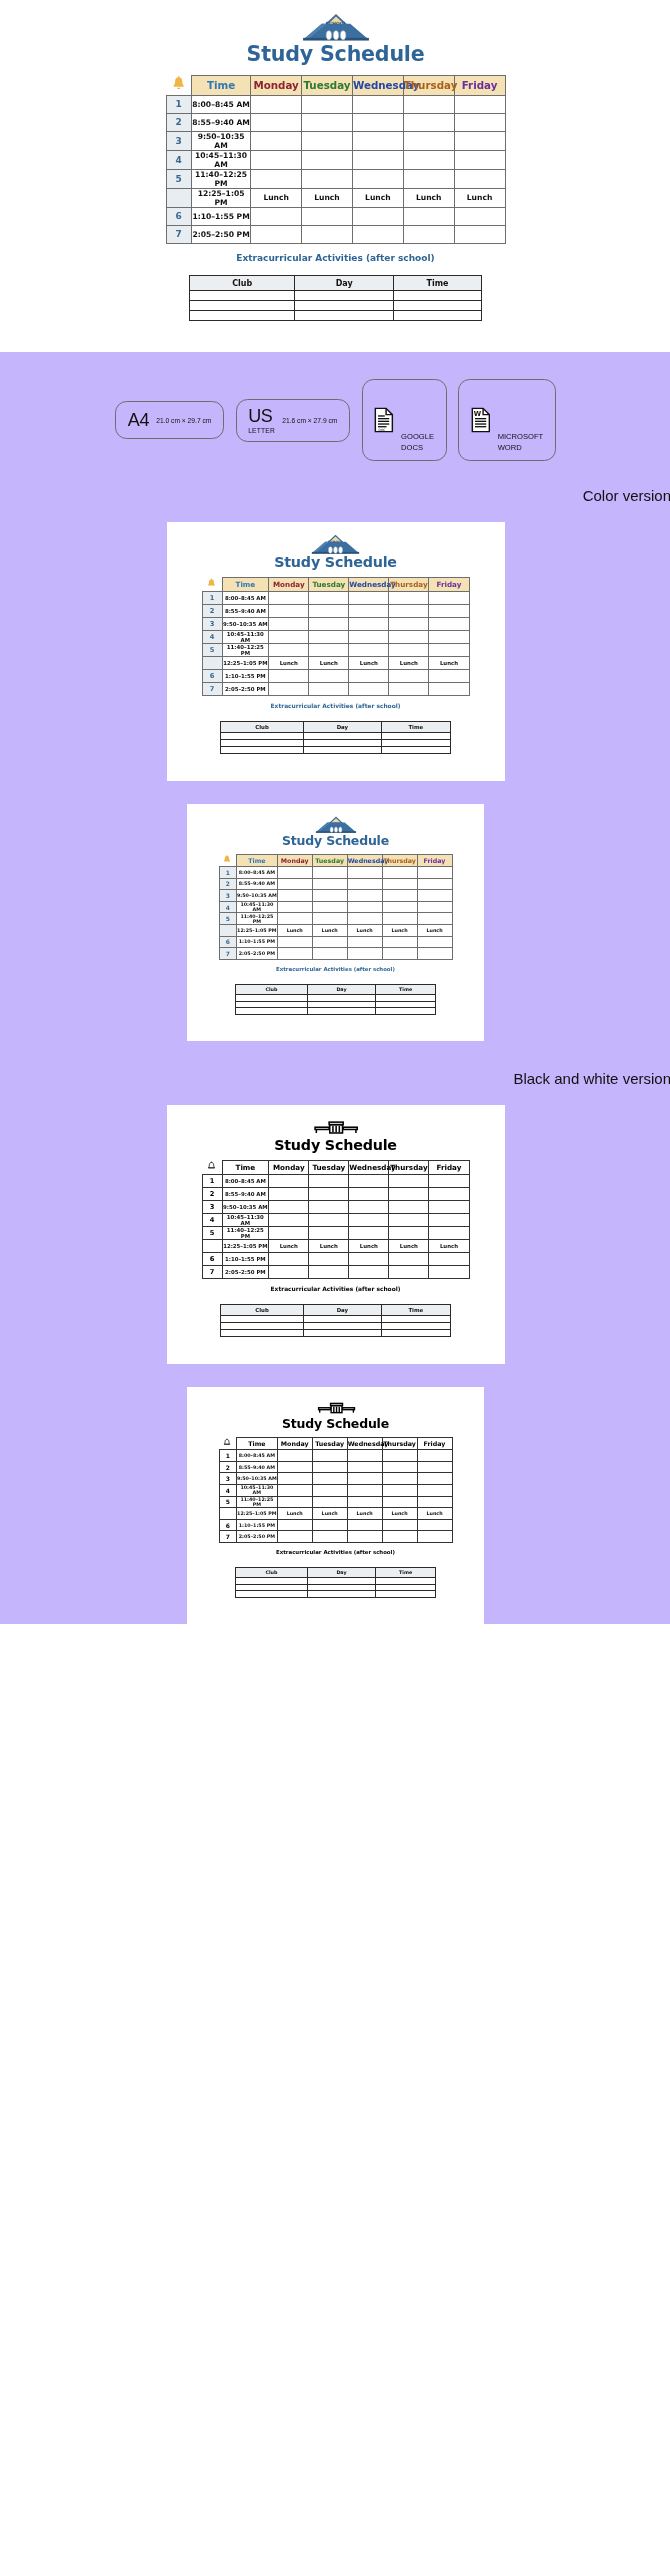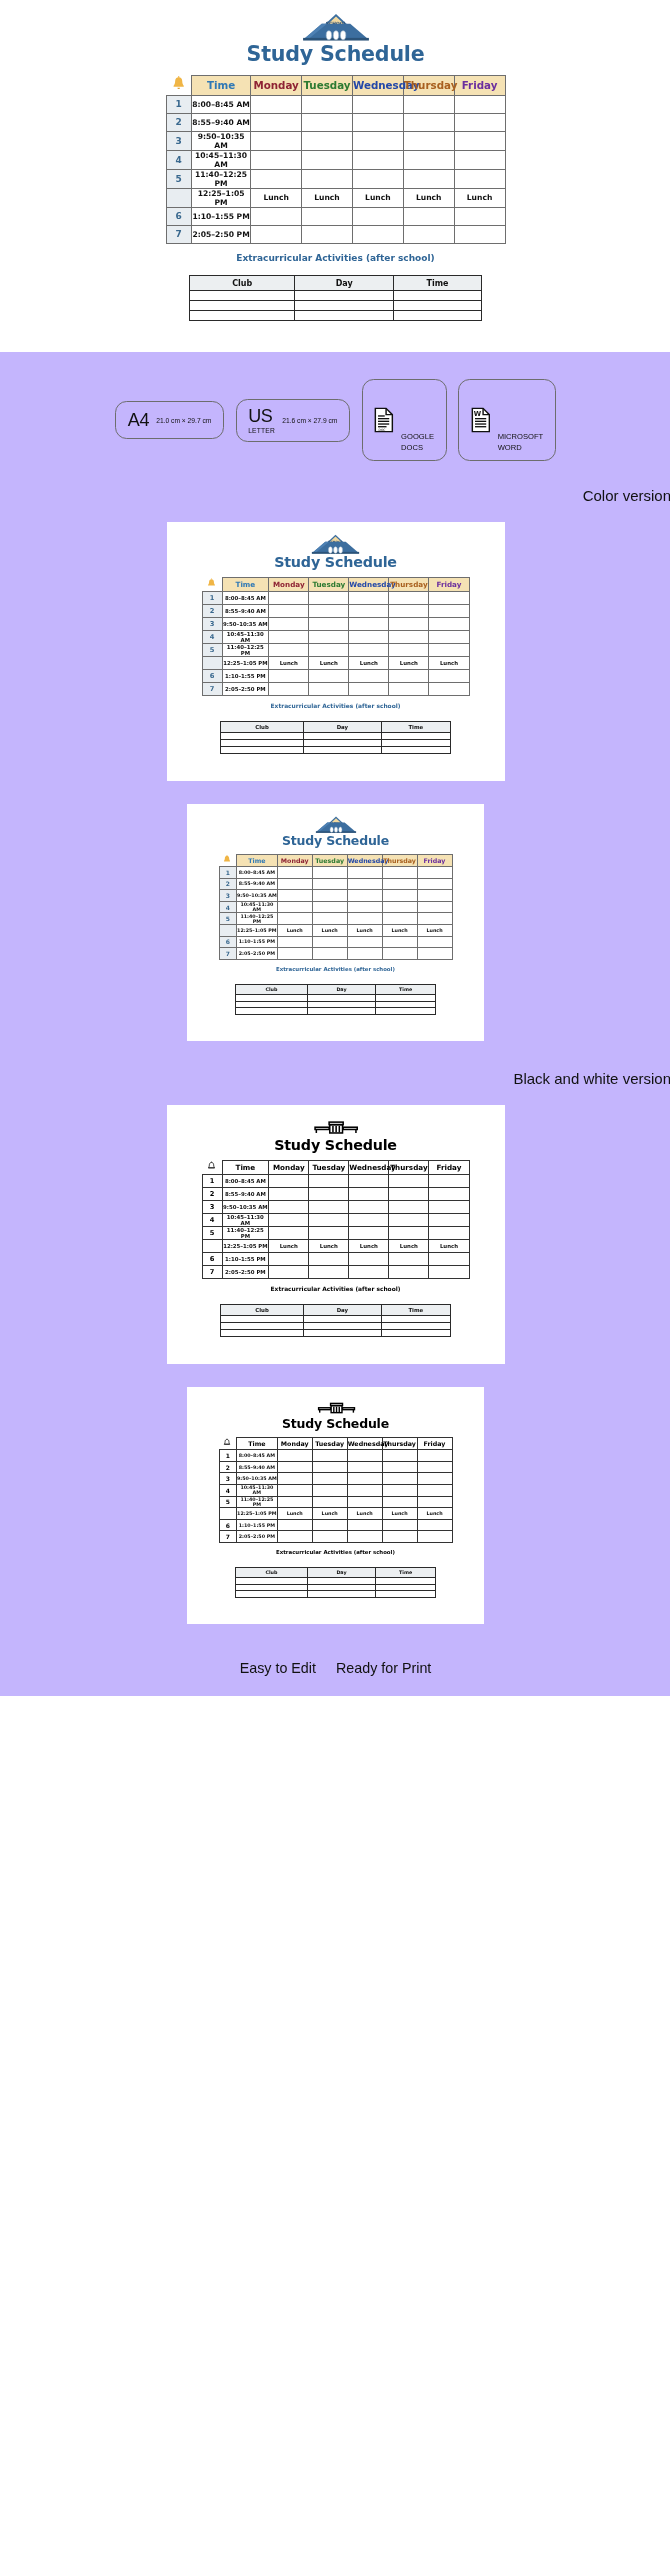--- a/index.html
+++ b/index.html
@@ -1022,18 +1022,14 @@
           <tr>
               <td></td>
               <td></td>
               <td></td>
             </tr>
         </tbody>
       </table>
     </div>
   </div>
 
-  <div class="footer-note">
-    <span>Easy to Edit</span>
-    <span>Ready for Print</span>
-  </div>
 </div>
 
 
 </body></html>

